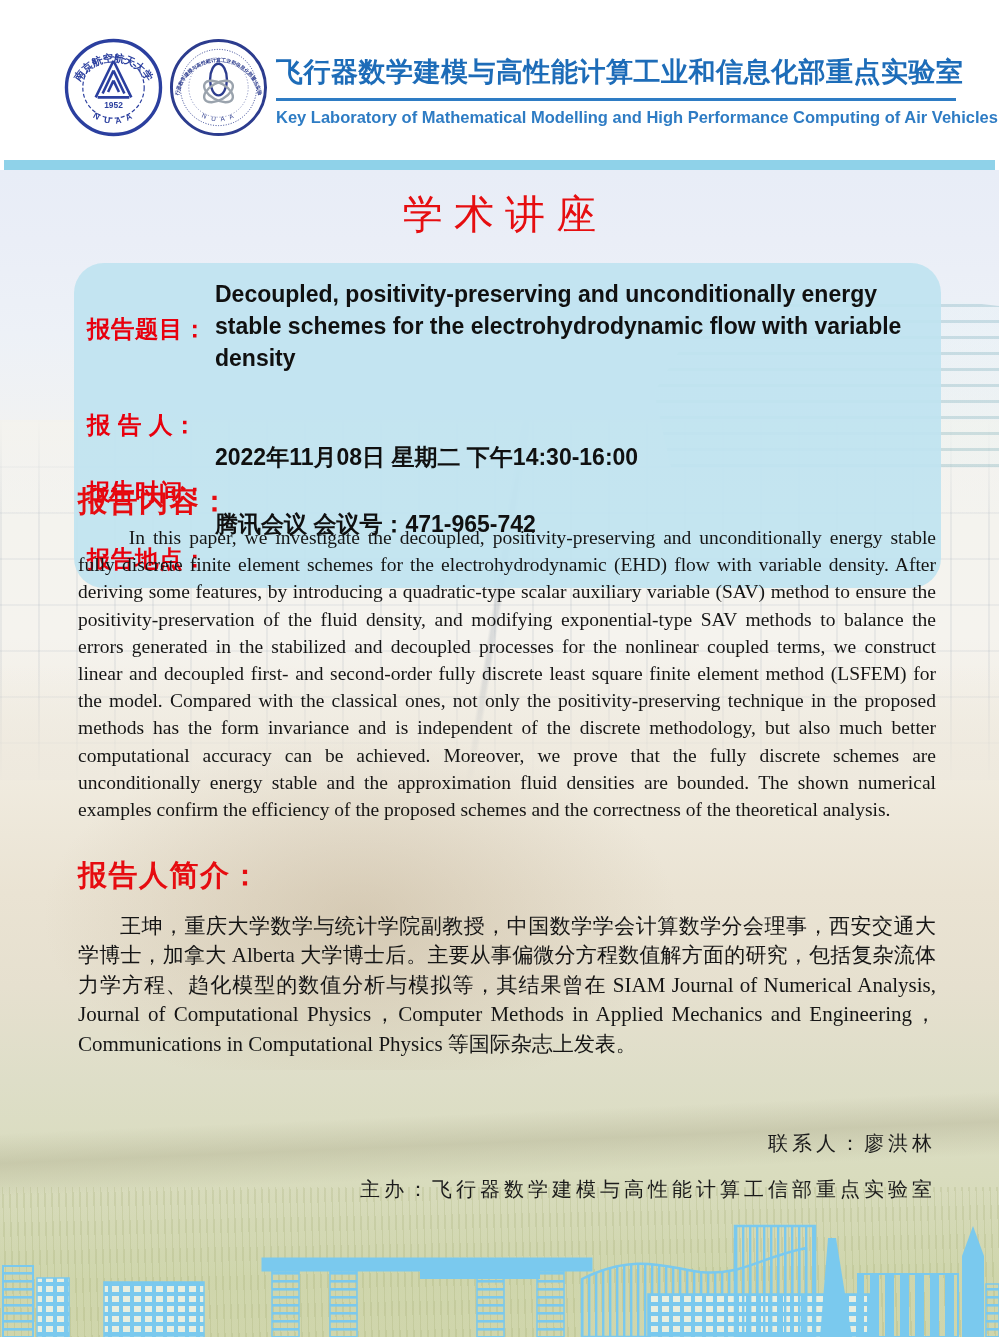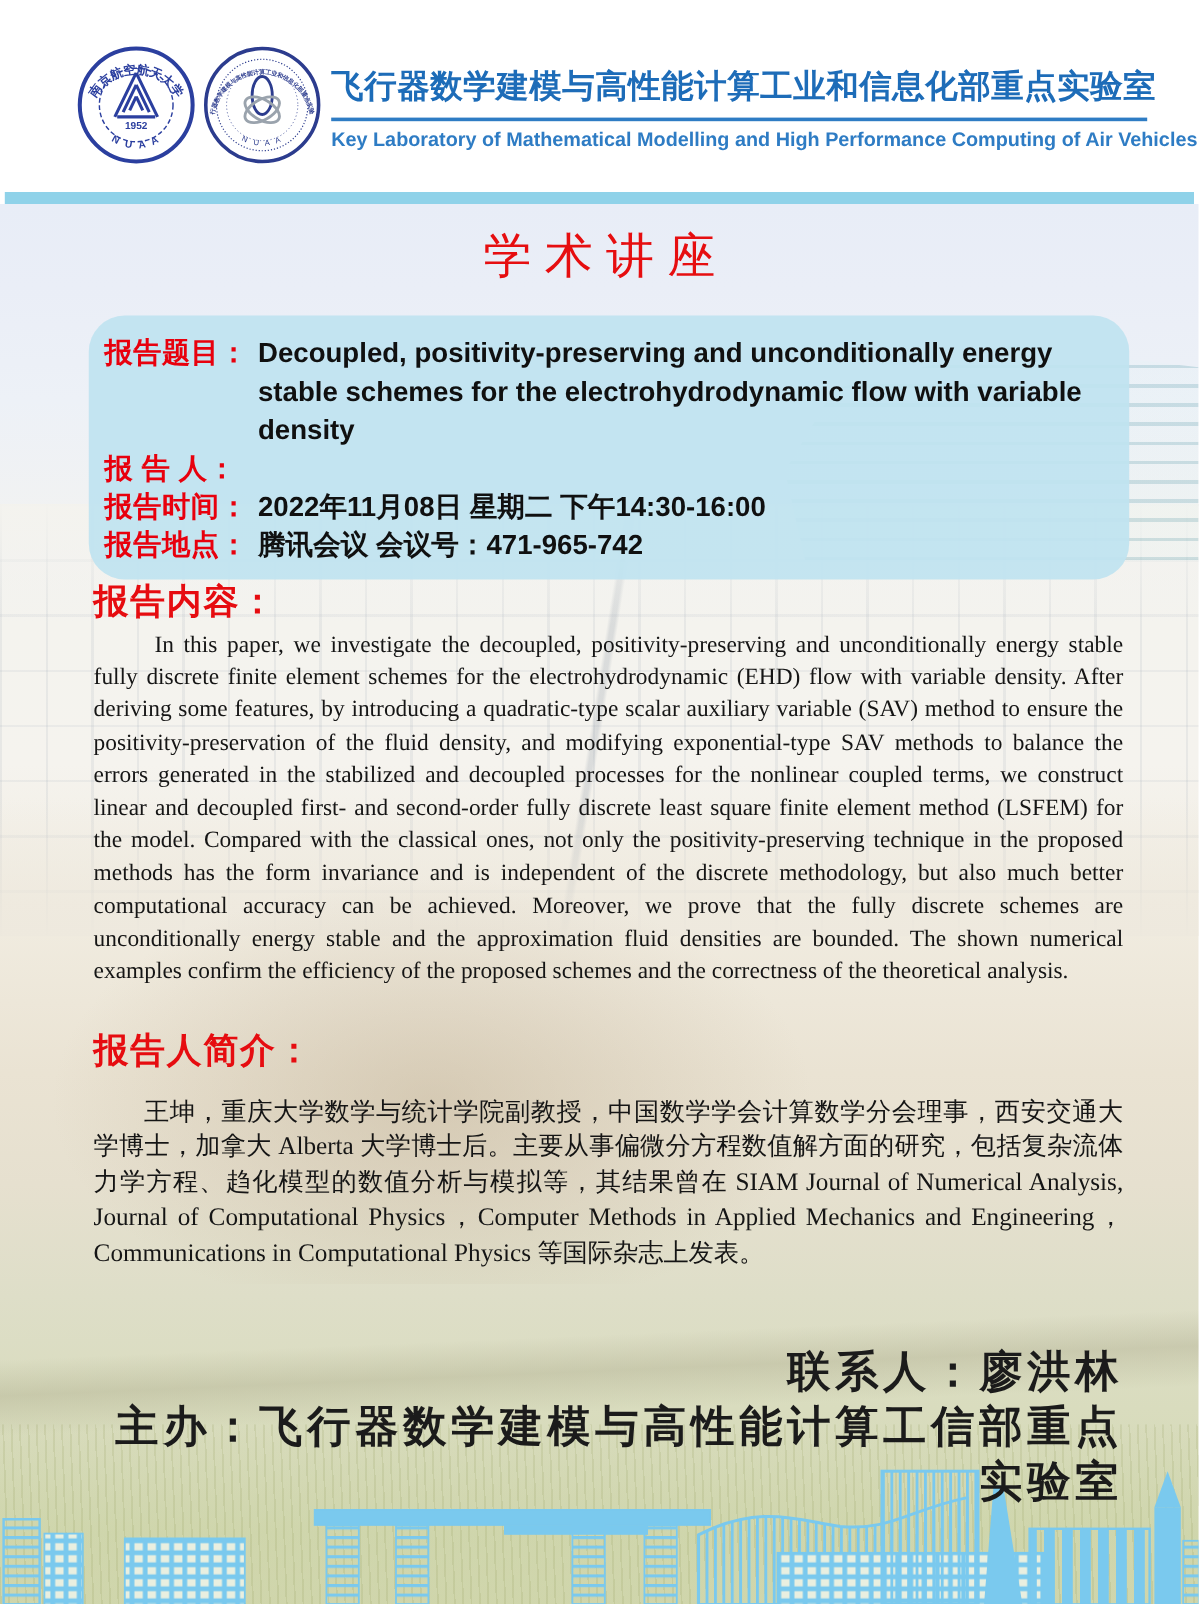--- a/index.html
+++ b/index.html
@@ -43,33 +43,33 @@
       linear-gradient(180deg, rgba(210,216,178,0), rgba(201,209,160,.55));}
   .skyline{position:absolute;left:0;bottom:0;width:999px;height:113px;}
   
   .main-title{position:absolute;left:0;top:178px;width:999px;text-align:center;
     font-size:40px;line-height:72px;font-weight:400;color:#e60e10;white-space:nowrap;}
   
   .info-box{position:absolute;left:74px;top:263px;width:867px;box-sizing:border-box;
     border-radius:30px;background:rgba(191,227,240,.93);
     padding:15px 16px 13px 13px;}
   .info-row{display:flex;align-items:flex-start;line-height:32px;}
-  .info-label{flex:none;width:128px;font-size:23.5px;font-weight:800;color:#e8000d;letter-spacing:.5px;}
+  .info-label{flex:none;width:128px;font-size:23.5px;font-weight:800;color:#e8000d;letter-spacing:.5px;margin-top:35px;}
   .info-value{font-size:23px;font-weight:800;color:#101010;}
   
   .sec-heading{position:absolute;left:78px;font-size:29px;font-weight:900;color:#e60c10;letter-spacing:1.5px;}
   .h-content{top:482px;}
   .h-bio{top:856px;}
   .para{position:absolute;left:78px;width:858px;text-align:justify;color:#151515;margin:0;font-family:Liberation Serif, serif;}
   .abstract{top:524px;font-size:19.5px;line-height:27.2px;text-indent:2.6em;}
   .bio{top:898px;font-size:21px;line-height:29.4px;text-indent:2em;margin-top:14px;}
   
   .footer-block{position:absolute;left:78px;top:1120px;width:858px;text-align:right;
-    font-family:"DejaVu Serif","Liberation Serif",serif;font-weight:700;color:#1b1b1b;
-    font-size:36px;line-height:46px;letter-spacing:4px;}
+    font-family:"DejaVu Serif","Liberation Serif",serif;font-weight:400;color:#1b1b1b;
+    font-size:20px;line-height:46px;letter-spacing:4px;}
 </style>
 </head>
 <body>
 
 <div class="canvas">
 
   <div class="header">
 
     <svg class="logo logo1" viewBox="0 0 100 100">
       <defs>

